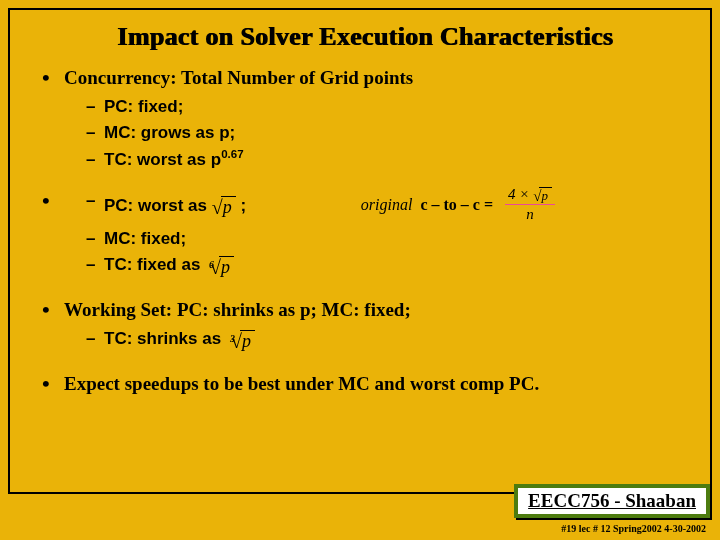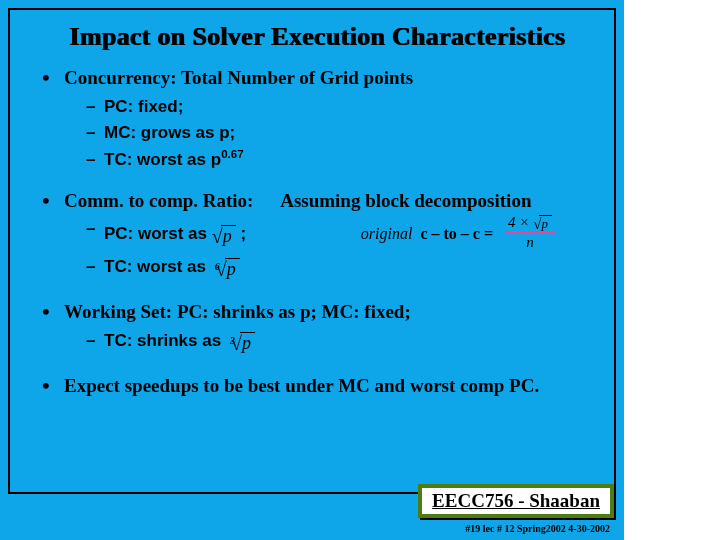--- a/index.html
+++ b/index.html
@@ -2,25 +2,25 @@
 <html><head>
 <meta charset="utf-8">
 <style>
   body {
     margin: 0;
     padding: 0;
     font-family: "Times New Roman", Times, serif;
     background: #fff;
   }
   .slide {
-    width: 624px;
+    width: 720px;
     height: 540px;
     box-sizing: border-box;
     position: relative;
-    background: #0ea5e9;
+    background: #eab308;
   }
   .frame {
     position: absolute;
     top: 8px;
     left: 8px;
     right: 8px;
     bottom: 46px;
     border: 2.5px solid #000;
     box-sizing: border-box;
     padding: 10px 18px 10px 28px;
@@ -184,43 +184,40 @@
         <ul class="sub">
           <li>PC: fixed;</li>
           <li>MC: grows as p;</li>
           <li>
             <span>TC: worst as p</span><span class="sup">0.67</span>
           </li>
         </ul>
       </li>
 
       <li>
-        <span class="top-line">
-          <span>Comm. to comp. Ratio:</span>
-          <span class="extra">Assuming block decomposition</span>
-        </span>
         <ul class="sub">
           <li>
             <span>PC: worst as</span>
             <span class="radical"><span class="surd">√</span><span class="radicand">p</span></span>
             <span>;</span>
             <span class="formula" style="margin-left:110px;">
               <span>original</span>
               <span style="font-style:normal;margin:0 4px;font-weight:bold;">c – to – c =</span>
               <span class="frac">
                 <span class="num">
                   <span>4 ×</span>
                   <span class="radical" style="vertical-align:-2px;"><span class="surd" style="font-size:15px;">√</span><span class="radicand" style="font-size:13px;">p</span></span>
                 </span>
                 <span class="den">n</span>
               </span>
             </span>
           </li>
-          <li>
-            <span>TC:  worst as</span>
+          <li>MC: fixed;</li>
+          <li>
+            <span>TC:  fixed as</span>
             <span class="radical"><span class="radical-index">6</span><span class="surd">√</span><span class="radicand">p</span></span>
           </li>
         </ul>
       </li>
 
       <li>
         <span>Working Set:  PC: shrinks as p;  MC: fixed;</span>
         <ul class="sub">
           <li>
             <span>TC: shrinks as</span>

